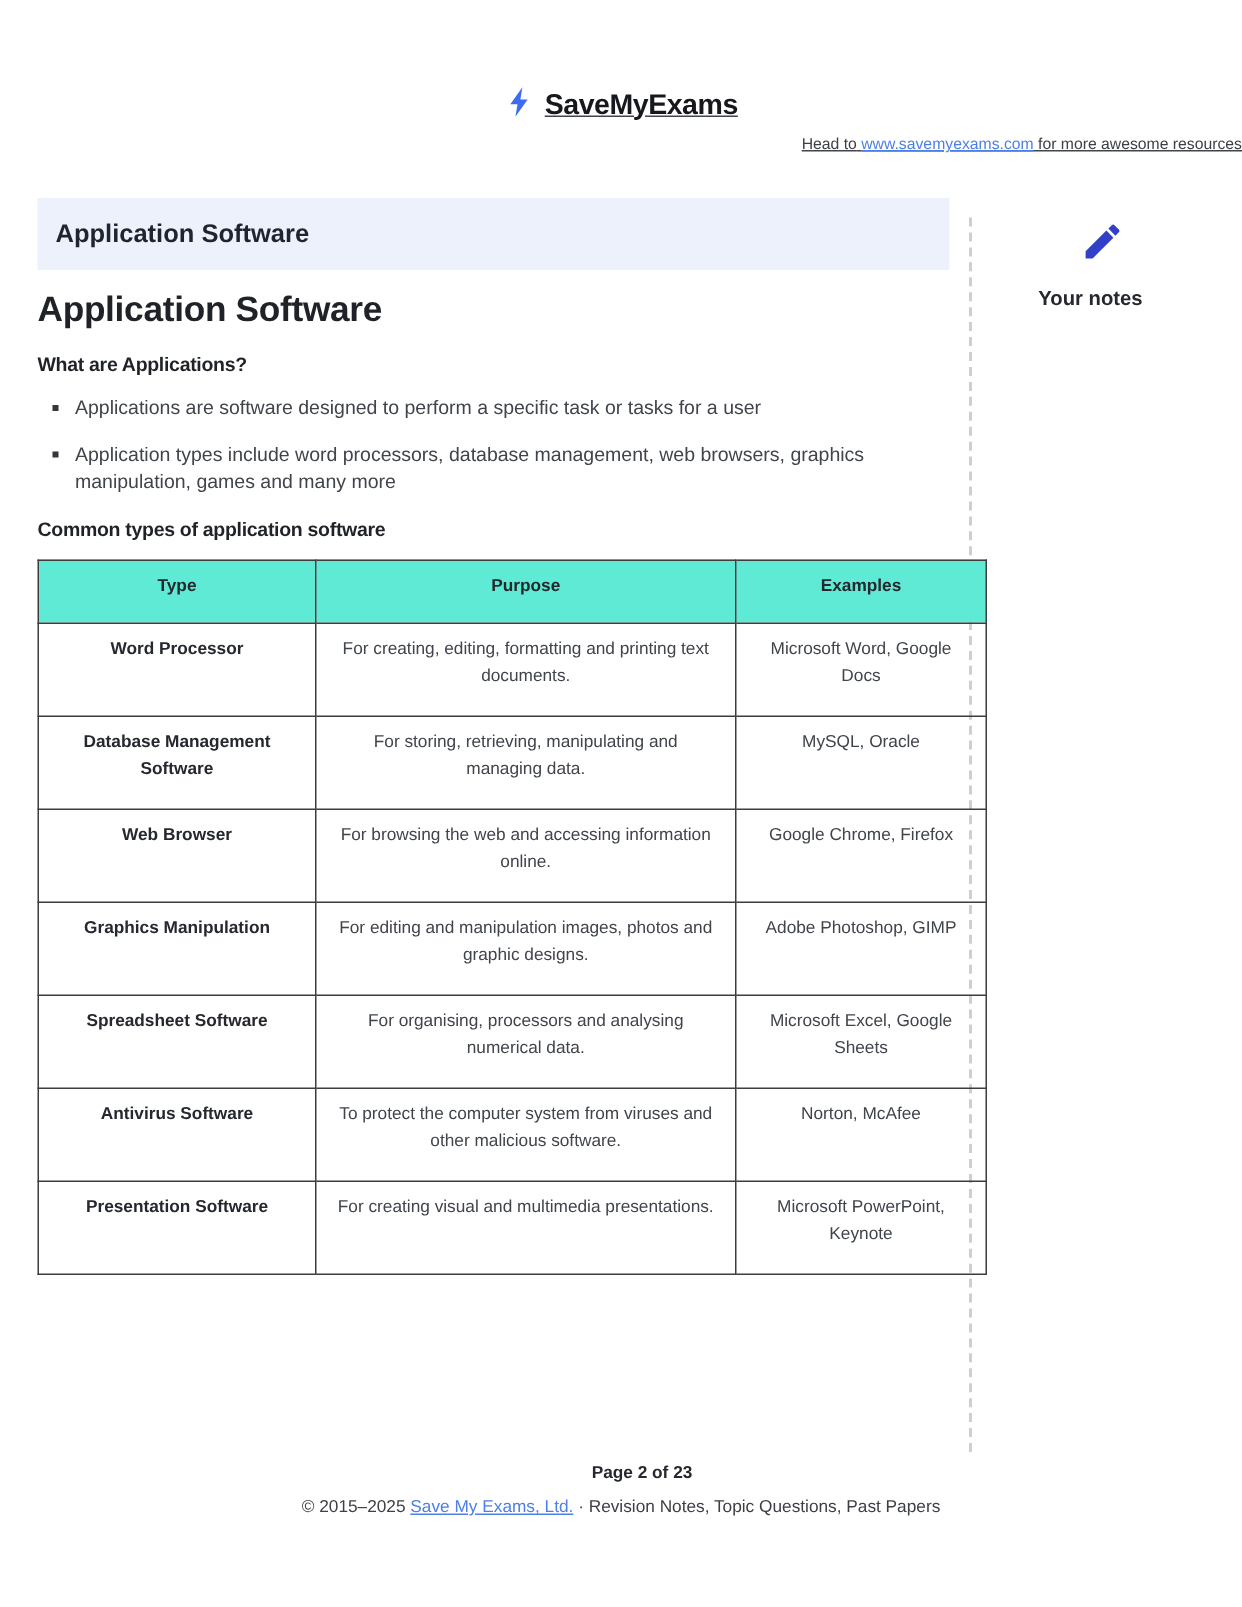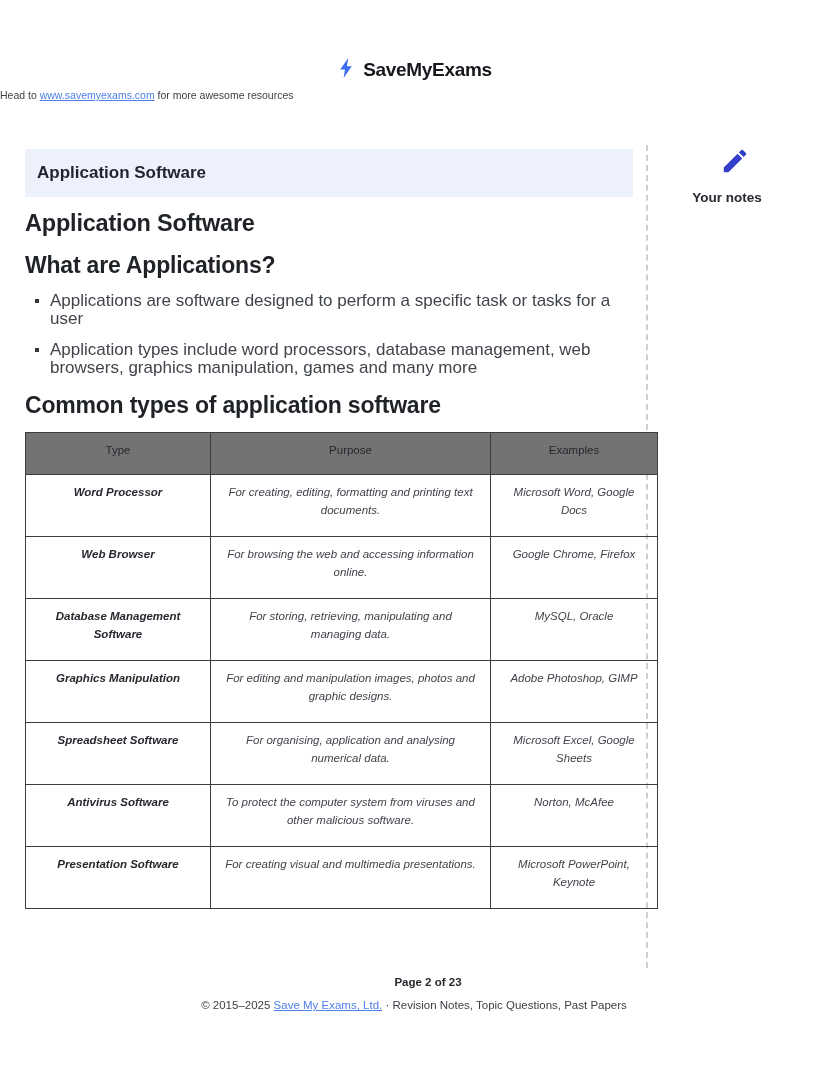--- a/index.html
+++ b/index.html
@@ -7,68 +7,68 @@
   body {
     width: 828px; height: 1071px;
     font-family: "Liberation Sans", sans-serif;
     color: #40444b;
     position: relative;
     overflow: hidden;
   }
   .page { position: absolute; inset: 0; background: #fff; }
 
   
-  .header { position: absolute; top: 57px; left: 0; width: 100%; text-align: left; }
+  .header { position: absolute; top: 57px; left: 0; width: 100%; text-align: right; text-decoration: underline; }
   .logo-row { display: flex; justify-content: center; align-items: center; gap: 5px; }
   .logo-text { font-size: 19px; font-weight: bold; color: #16181d; letter-spacing: -0.3px; }
   .tagline { margin-top: 6px; font-size: 10.5px; color: #3c3f45; }
   a.link { color: #4d7fe8; text-decoration: underline; }
 
   
   .divider {
     position: absolute; left: 646px; top: 145px; height: 823px; width: 0;
     border-left: 2px dashed #cfcfcf;
   }
   .your-notes { position: absolute; left: 672px; top: 146px; width: 110px; text-align: center; cursor: pointer; }
   .your-notes .pencil { display: inline-block; transform: translateX(8px); }
   .your-notes-label { margin-top: 10px; font-size: 13.5px; font-weight: bold; color: #25282e; }
 
   
-  .main { position: absolute; left: 25px; top: 149px; width: 608px; }
+  .main { position: absolute; left: 25px; top: 132px; width: 608px; }
   .topic-banner {
     background: #edf1fb; height: 48px;
     display: flex; align-items: center; padding: 0 12px;
   }
   .topic-banner-title { font-size: 17px; font-weight: bold; color: #1f2430; }
   h1.page-title { margin-top: 13px; font-size: 23.5px; font-weight: bold; color: #1f2227; letter-spacing: -0.2px; }
-  h2.section-title { margin-top: 15px; font-size: 23px; font-weight: bold; color: #1f2227; letter-spacing: -0.2px; }
+  h2.section-title { margin-top: 15px; font-size: 13px; font-weight: bold; color: #1f2227; letter-spacing: -0.2px; }
 
   ul.bullets { list-style: none; margin-top: 13px; }
   ul.bullets li {
     position: relative; padding-left: 25px; margin-bottom: 12.5px;
-    font-size: 17px; line-height: 18px; color: #40444b;
+    font-size: 13px; line-height: 18px; color: #40444b;
   }
   ul.bullets li::before {
     content: ""; position: absolute; left: 10px; top: 7px;
     width: 4px; height: 4px; background: #33363c;
   }
 
   
   table.sw-table {
     margin-top: 13px; border-collapse: collapse; width: 608px;
     table-layout: fixed;
   }
   .sw-table th, .sw-table td {
     border: 1.5px solid #3d3d3d;
     vertical-align: top; text-align: center;
     font-size: 11.5px; line-height: 18px;
     padding: 8px 14px 0 14px;
   }
-  .sw-table th { height: 42px; background: #737373; font-weight: normal; color: #25282e; }
-  .sw-table td { height: 62px; color: #40444b; font-style: italic; }
+  .sw-table th { height: 42px; background: #5eead4; font-weight: bold; color: #25282e; }
+  .sw-table td { height: 62px; color: #40444b; }
   .sw-table td.col-type { font-weight: bold; color: #25282e; }
   .col-type  { width: 185px; }
   .col-purpose { width: 280px; }
   .col-examples { width: 167px; }
 
   
   .footer { position: absolute; left: 0; top: 976px; width: 100%; text-align: center; }
   .page-info { font-size: 11.5px; font-weight: bold; color: #25282e; padding-left: 28px; }
   .copyright { margin-top: 11px; font-size: 11.5px; color: #3c3f45; }
 </style>
@@ -126,37 +126,37 @@
           <th class="col-examples">Examples</th>
         </tr>
       </thead>
       <tbody>
         <tr>
           <td class="col-type">Word Processor</td>
           <td class="col-purpose">For creating, editing, formatting and printing text documents.</td>
           <td class="col-examples">Microsoft Word, Google Docs</td>
         </tr>
         <tr>
+          <td class="col-type">Database Management Software</td>
+          <td class="col-purpose">For storing, retrieving, manipulating and managing data.</td>
+          <td class="col-examples">MySQL, Oracle</td>
+        </tr>
+        <tr>
           <td class="col-type">Web Browser</td>
           <td class="col-purpose">For browsing the web and accessing information online.</td>
           <td class="col-examples">Google Chrome, Firefox</td>
-        </tr>
-        <tr>
-          <td class="col-type">Database Management Software</td>
-          <td class="col-purpose">For storing, retrieving, manipulating and managing data.</td>
-          <td class="col-examples">MySQL, Oracle</td>
         </tr>
         <tr>
           <td class="col-type">Graphics Manipulation</td>
           <td class="col-purpose">For editing and manipulation images, photos and graphic designs.</td>
           <td class="col-examples">Adobe Photoshop, GIMP</td>
         </tr>
         <tr>
           <td class="col-type">Spreadsheet Software</td>
-          <td class="col-purpose">For organising, application and analysing numerical data.</td>
+          <td class="col-purpose">For organising, processors and analysing numerical data.</td>
           <td class="col-examples">Microsoft Excel, Google Sheets</td>
         </tr>
         <tr>
           <td class="col-type">Antivirus Software</td>
           <td class="col-purpose">To protect the computer system from viruses and other malicious software.</td>
           <td class="col-examples">Norton, McAfee</td>
         </tr>
         <tr>
           <td class="col-type">Presentation Software</td>
           <td class="col-purpose">For creating visual and multimedia presentations.</td>

